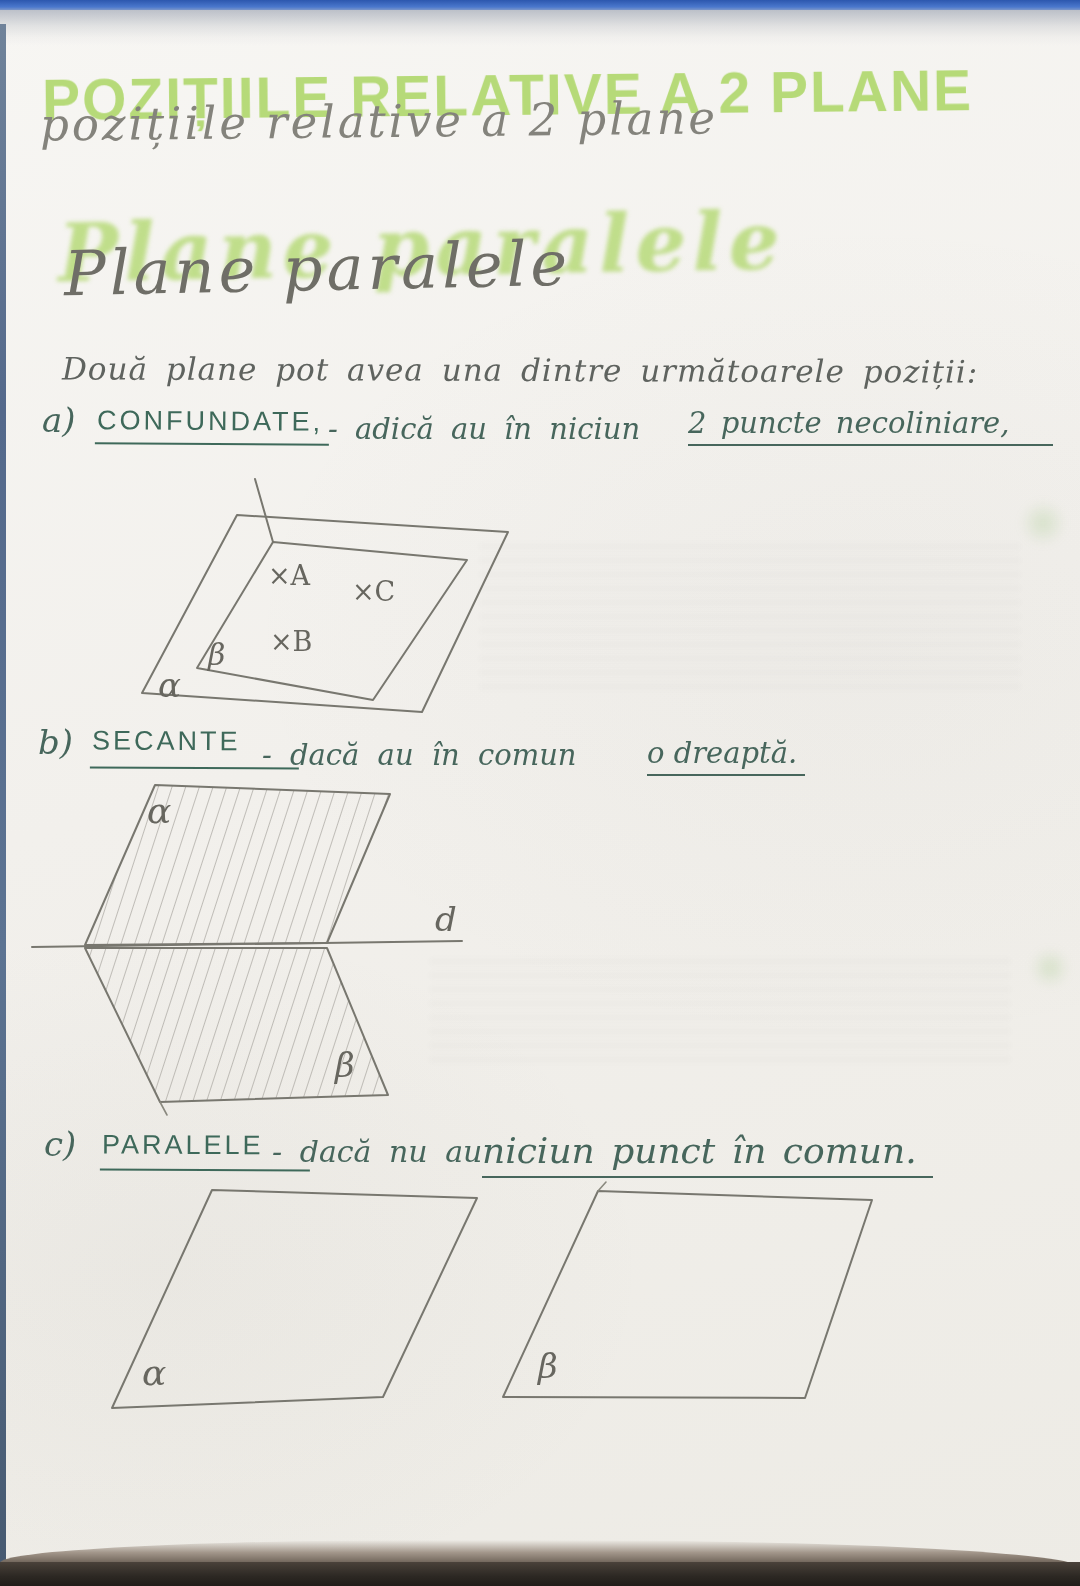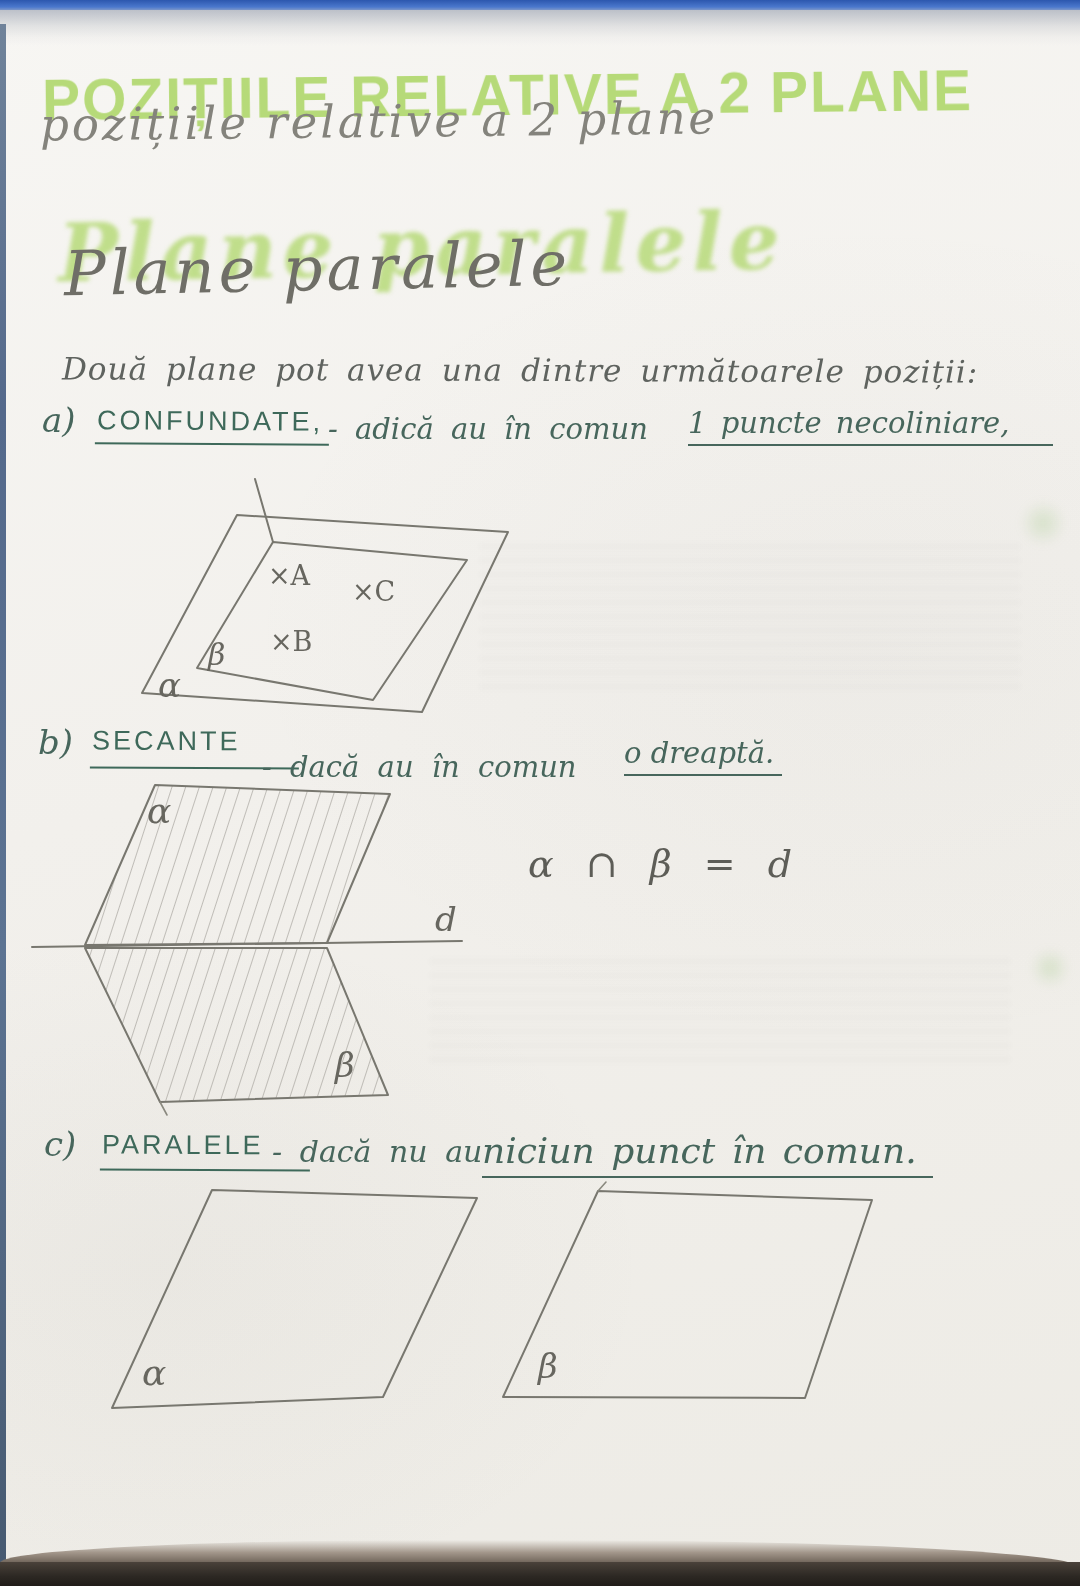--- a/index.html
+++ b/index.html
@@ -65,63 +65,62 @@
 
   <div class="abs marker-sub" style="left:58px;top:200px;">Plane paralele</div>
   <div class="abs pencil-sub" style="left:64px;top:232px;">Plane paralele</div>
 
   <div class="abs pencil-text" style="left:62px;top:352px;font-size:31px;letter-spacing:1px;word-spacing:7px;transform:rotate(.2deg);">Două plane pot avea una dintre următoarele poziții:</div>
 
   <div class="abs ink-italic" style="left:42px;top:400px;font-size:34px;">a)</div>
   <div class="abs" style="left:95px;top:406px;transform:rotate(.4deg);">
     <span class="term" style="padding:0 6px 6px 2px;">CONFUNDATE,</span>
   </div>
-  <div class="abs ink-italic" style="left:328px;top:412px;font-size:29px;word-spacing:8px;">- adică au în comun</div>
+  <div class="abs ink-italic" style="left:328px;top:412px;font-size:29px;word-spacing:8px;">- adică au în niciun</div>
   <div class="abs ink-italic" style="left:688px;top:406px;font-size:29px;word-spacing:5px;">
-    <span class="u" style="padding:0 44px 4px 0;">1 puncte necoliniare,</span>
+    <span class="u" style="padding:0 44px 4px 0;">2 puncte necoliniare,</span>
   </div>
 
   <svg style="left:60px;top:465px;" width="480" height="268" viewBox="0 0 480 268">
     <polygon class="sk" points="177,50 448,67 362,247 82,228"></polygon>
     <polygon class="sk" points="213,77 407,95 313,235 137,203"></polygon>
     <line class="sk" x1="195" y1="14" x2="213" y2="77"></line>
     <text class="plabel" x="208" y="120" font-size="27">×A</text>
     <text class="plabel" x="292" y="136" font-size="27">×C</text>
     <text class="plabel" x="210" y="186" font-size="27">×B</text>
     <text class="glabel" x="148" y="200" font-size="30">β</text>
     <text class="glabel" x="98" y="232" font-size="34">α</text>
   </svg>
 
   <div class="abs ink-italic" style="left:38px;top:722px;font-size:34px;">b)</div>
   <div class="abs" style="left:90px;top:726px;transform:rotate(.3deg);">
     <span class="term" style="padding:0 58px 10px 2px;">SECANTE</span>
   </div>
-  <div class="abs ink-italic" style="left:262px;top:738px;font-size:29px;word-spacing:9px;margin-top:12px;">- dacă au în comun</div>
-  <div class="abs ink-italic" style="left:624px;top:736px;font-size:29px;">
+  <div class="abs ink-italic" style="left:262px;top:738px;font-size:29px;word-spacing:9px;">- dacă au în comun</div>
+  <div class="abs ink-italic" style="left:647px;top:736px;font-size:29px;">
     <span class="u" style="padding:0 8px 4px 0;">o dreaptă.</span>
   </div>
 
   <svg style="left:25px;top:775px;" width="460" height="348" viewBox="0 0 460 348">
     <defs>
       <pattern id="hatch" patternUnits="userSpaceOnUse" width="13" height="13" patternTransform="rotate(18)">
         <line x1="0" y1="0" x2="0" y2="13" stroke="#a3a19a" stroke-width="1.3"></line>
       </pattern>
     </defs>
     <polygon points="130,10 365,19 302,168 60,170" fill="url(#hatch)"></polygon>
     <polygon class="sk" points="130,10 365,19 302,168 60,170"></polygon>
     <polygon points="60,173 302,173 363,320 135,327" fill="url(#hatch)"></polygon>
     <polygon class="sk" points="60,173 302,173 363,320 135,327"></polygon>
     <line class="sk" x1="7" y1="172" x2="437" y2="166"></line>
     <line class="sk-thin" x1="135" y1="327" x2="142" y2="340"></line>
     <text class="glabel" x="122" y="48" font-size="36">α</text>
     <text class="glabel" x="310" y="302" font-size="34">β</text>
     <text class="glabel" x="410" y="156" font-size="34">d</text>
   </svg>
 
-  <div class="abs formula" style="left:528px;top:842px;font-size:38px;">α ∩ β = d</div>
 
   <div class="abs ink-italic" style="left:44px;top:1124px;font-size:34px;">c)</div>
   <div class="abs" style="left:100px;top:1130px;transform:rotate(.3deg);">
     <span class="term" style="padding:0 46px 8px 2px;">PARALELE</span>
   </div>
   <div class="abs ink-italic" style="left:272px;top:1134px;font-size:30px;word-spacing:8px;">- dacă nu au</div>
   <div class="abs ink-italic" style="left:482px;top:1130px;font-size:36px;word-spacing:5px;">
     <span class="u" style="padding:0 16px 5px 0;">niciun punct în comun.</span>
   </div>
 

